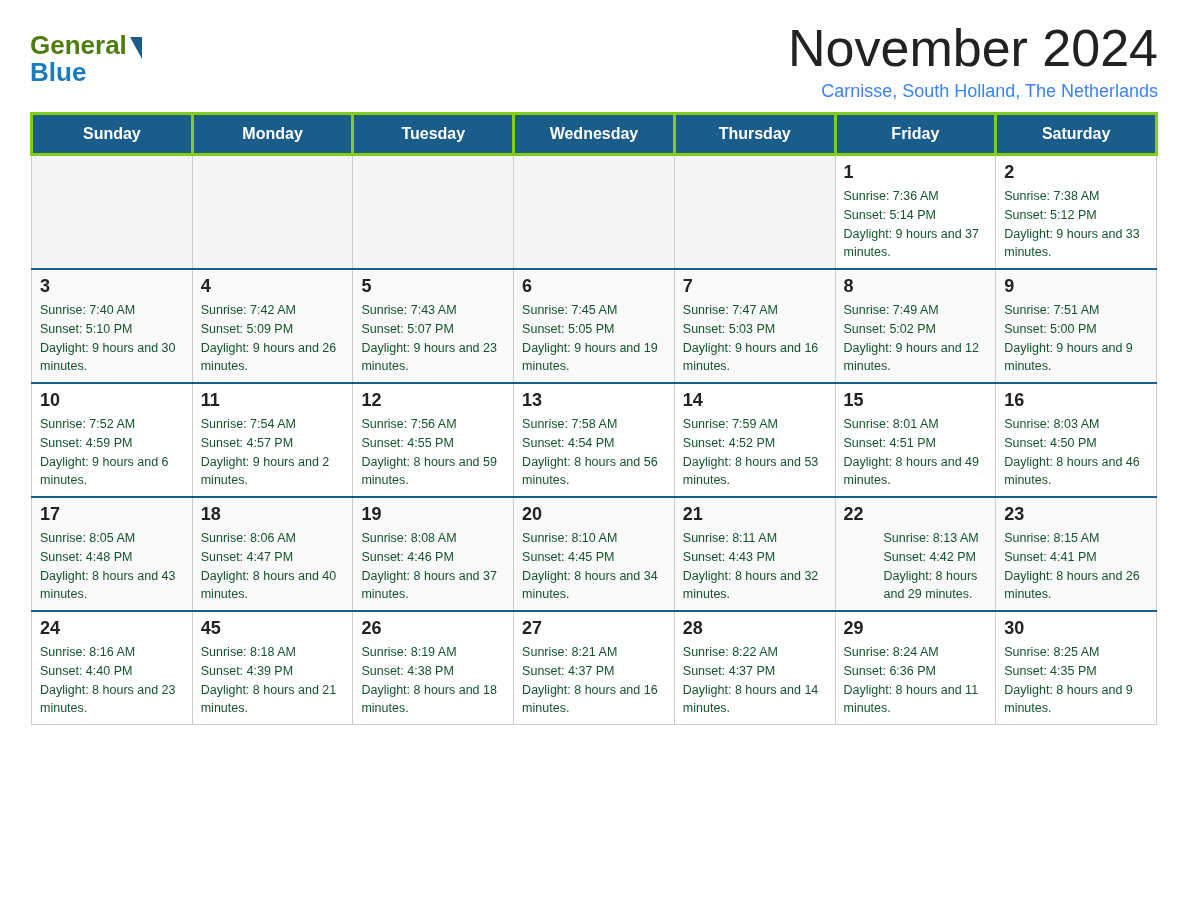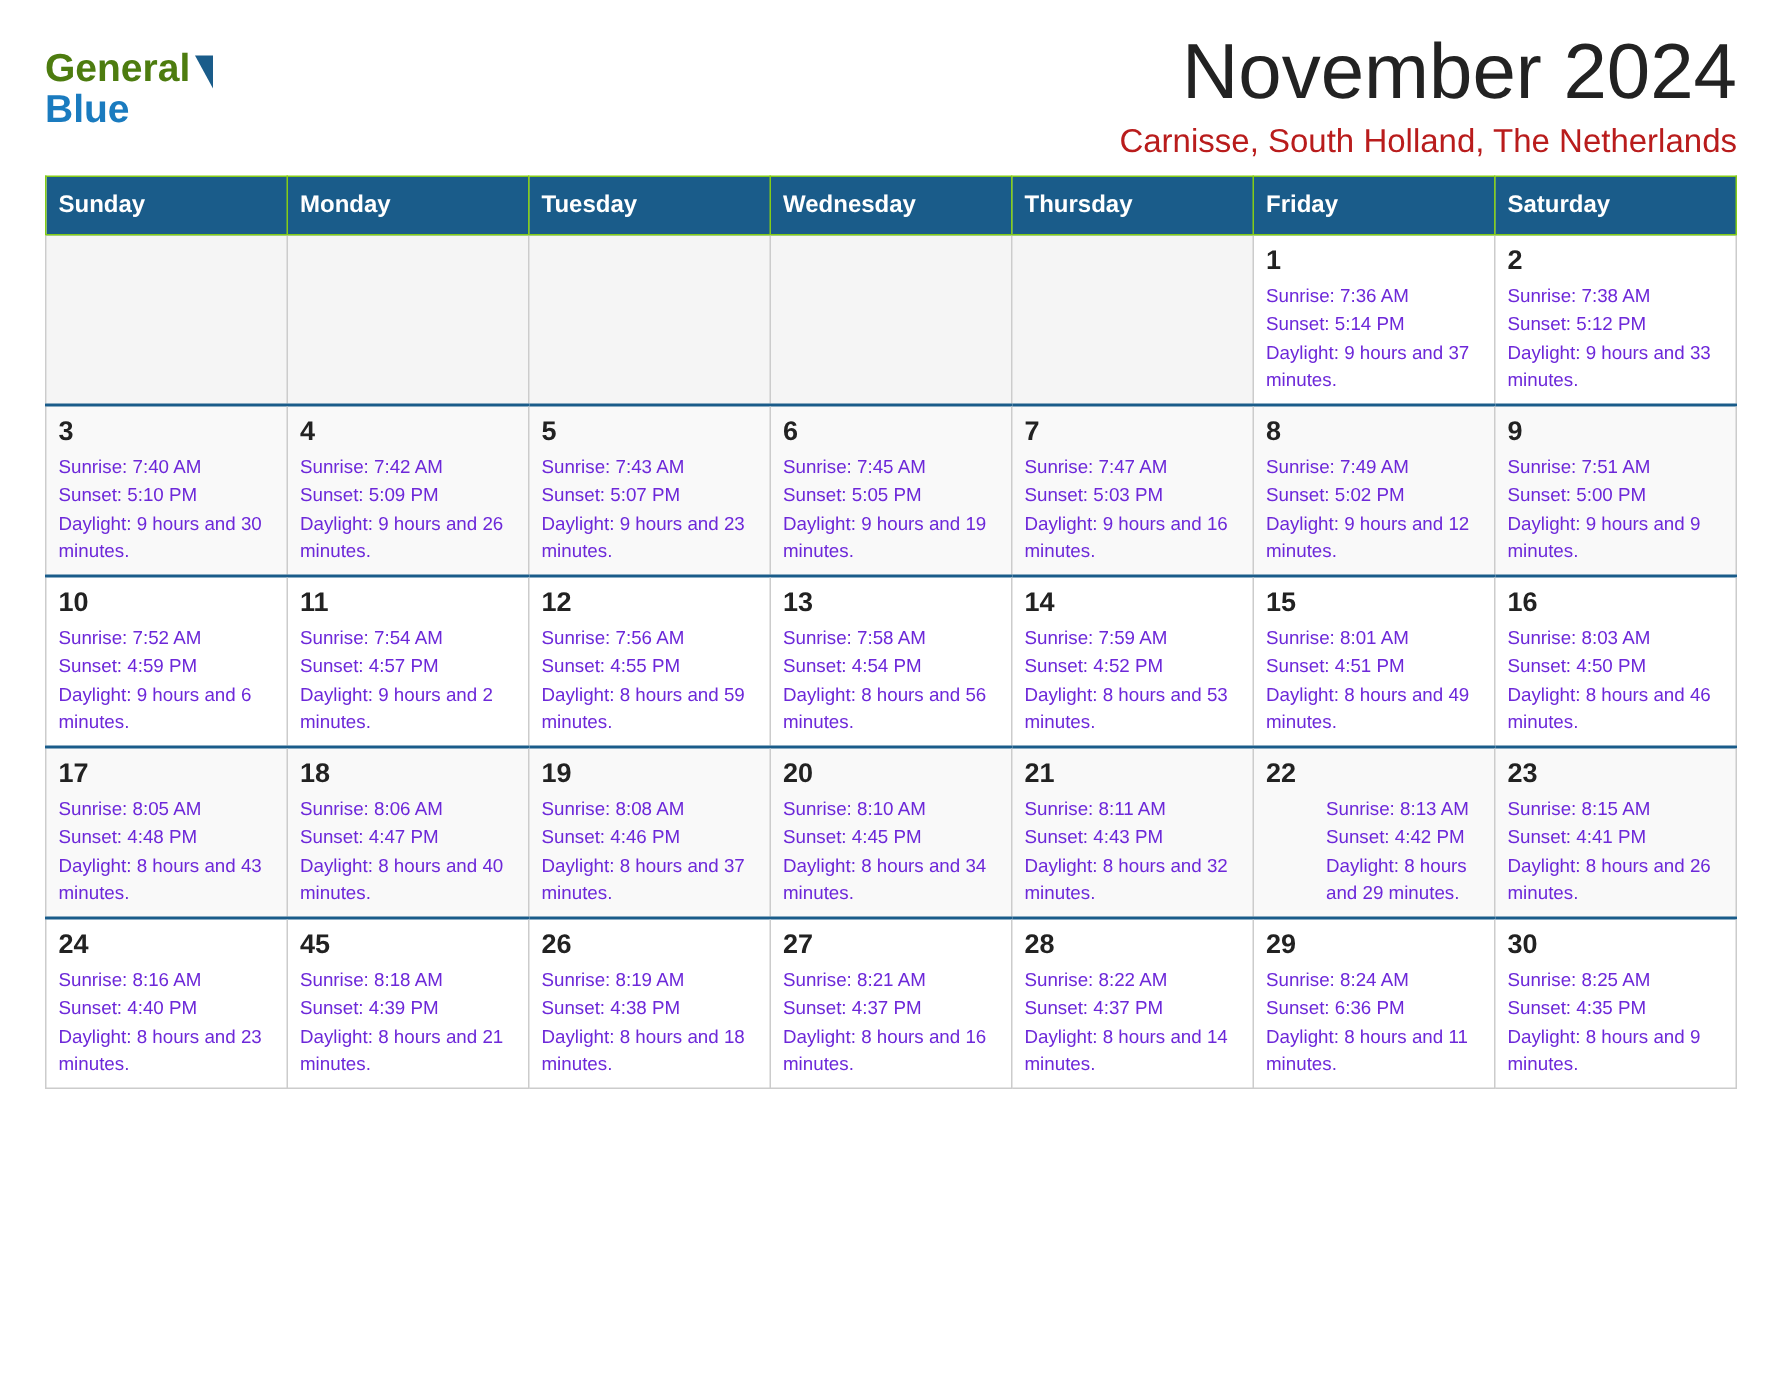--- a/index.html
+++ b/index.html
@@ -49,37 +49,37 @@
     .title-area {
       text-align: right;
     }
     .month-title {
       font-size: 52px;
       font-weight: normal;
       color: #222;
       line-height: 1.1;
     }
     .location {
-      font-size: 22px;
-      color: #b91c1c;
+      font-size: 18px;
+      color: #3b82f6;
       margin-top: 4px;
     }
     .calendar-table {
       width: 100%;
       border-collapse: collapse;
       margin-top: 10px;
     }
     .calendar-table th {
       background-color: #1a5c8a;
       color: white;
       font-size: 16px;
       font-weight: bold;
       padding: 10px 8px;
-      text-align: left;
-      border: 1px solid #84cc16;
+      text-align: center;
+      border: 3px solid #84cc16;
     }
     .calendar-table td {
       border: 1px solid #ccc;
       vertical-align: top;
       padding: 6px 8px;
       width: 14.28%;
       height: 110px;
       font-size: 13px;
       color: #333;
       background: #fff;
@@ -89,21 +89,21 @@
     }
     .day-number {
       font-size: 18px;
       font-weight: bold;
       color: #222;
       display: block;
       margin-bottom: 4px;
     }
     .day-info {
       font-size: 12.5px;
-      color: #6d28d9;
+      color: #14532d;
       line-height: 1.5;
     }
     .empty-cell {
       background: #f5f5f5 !important;
     }
     .row-separator td {
       border-top: 2px solid #1a5c8a;
     }
   </style>
 </head>

